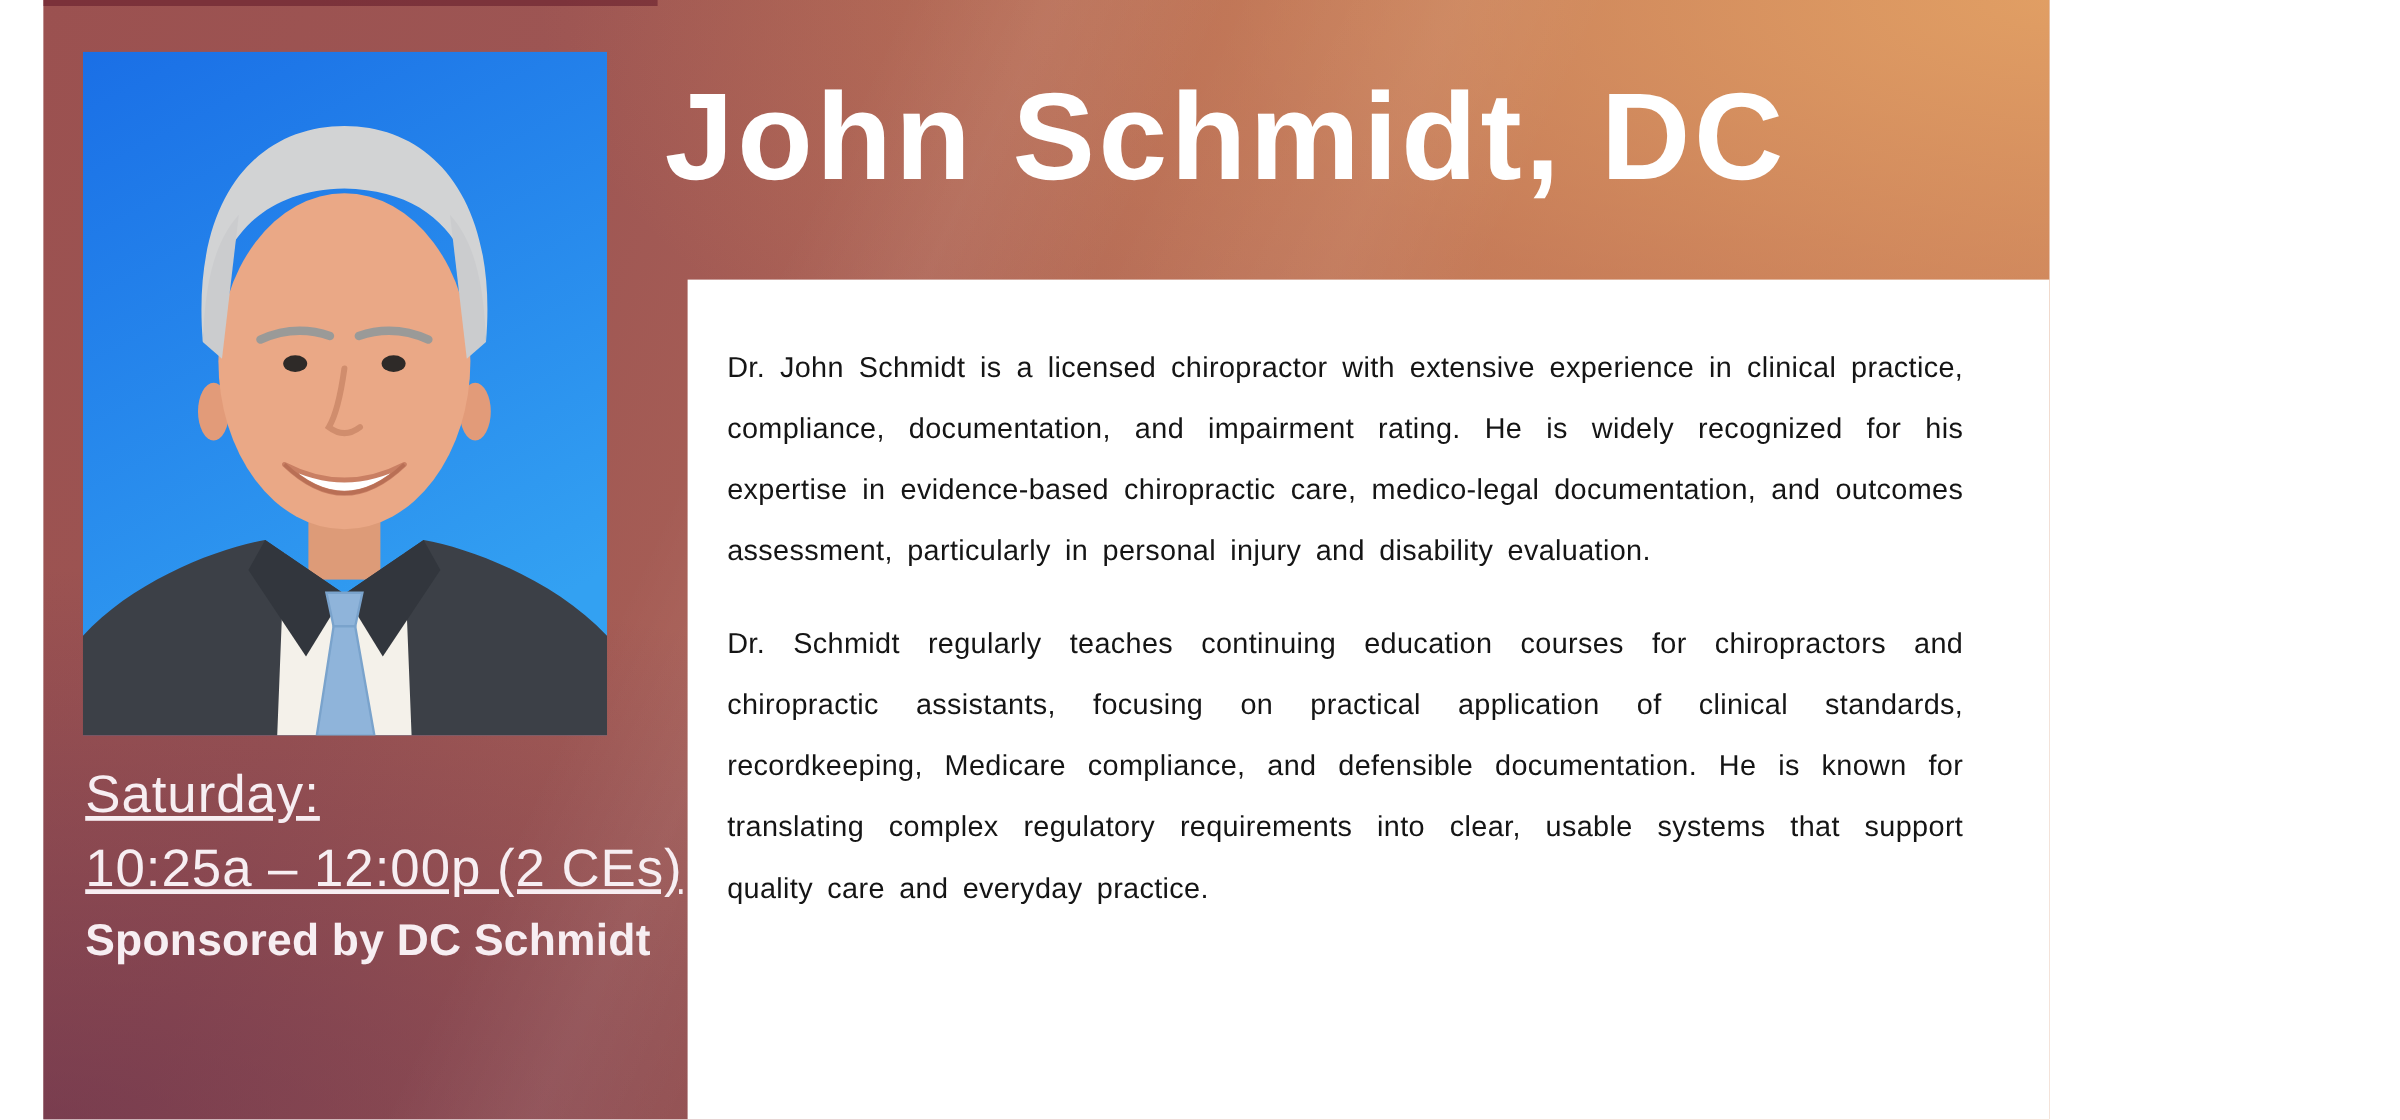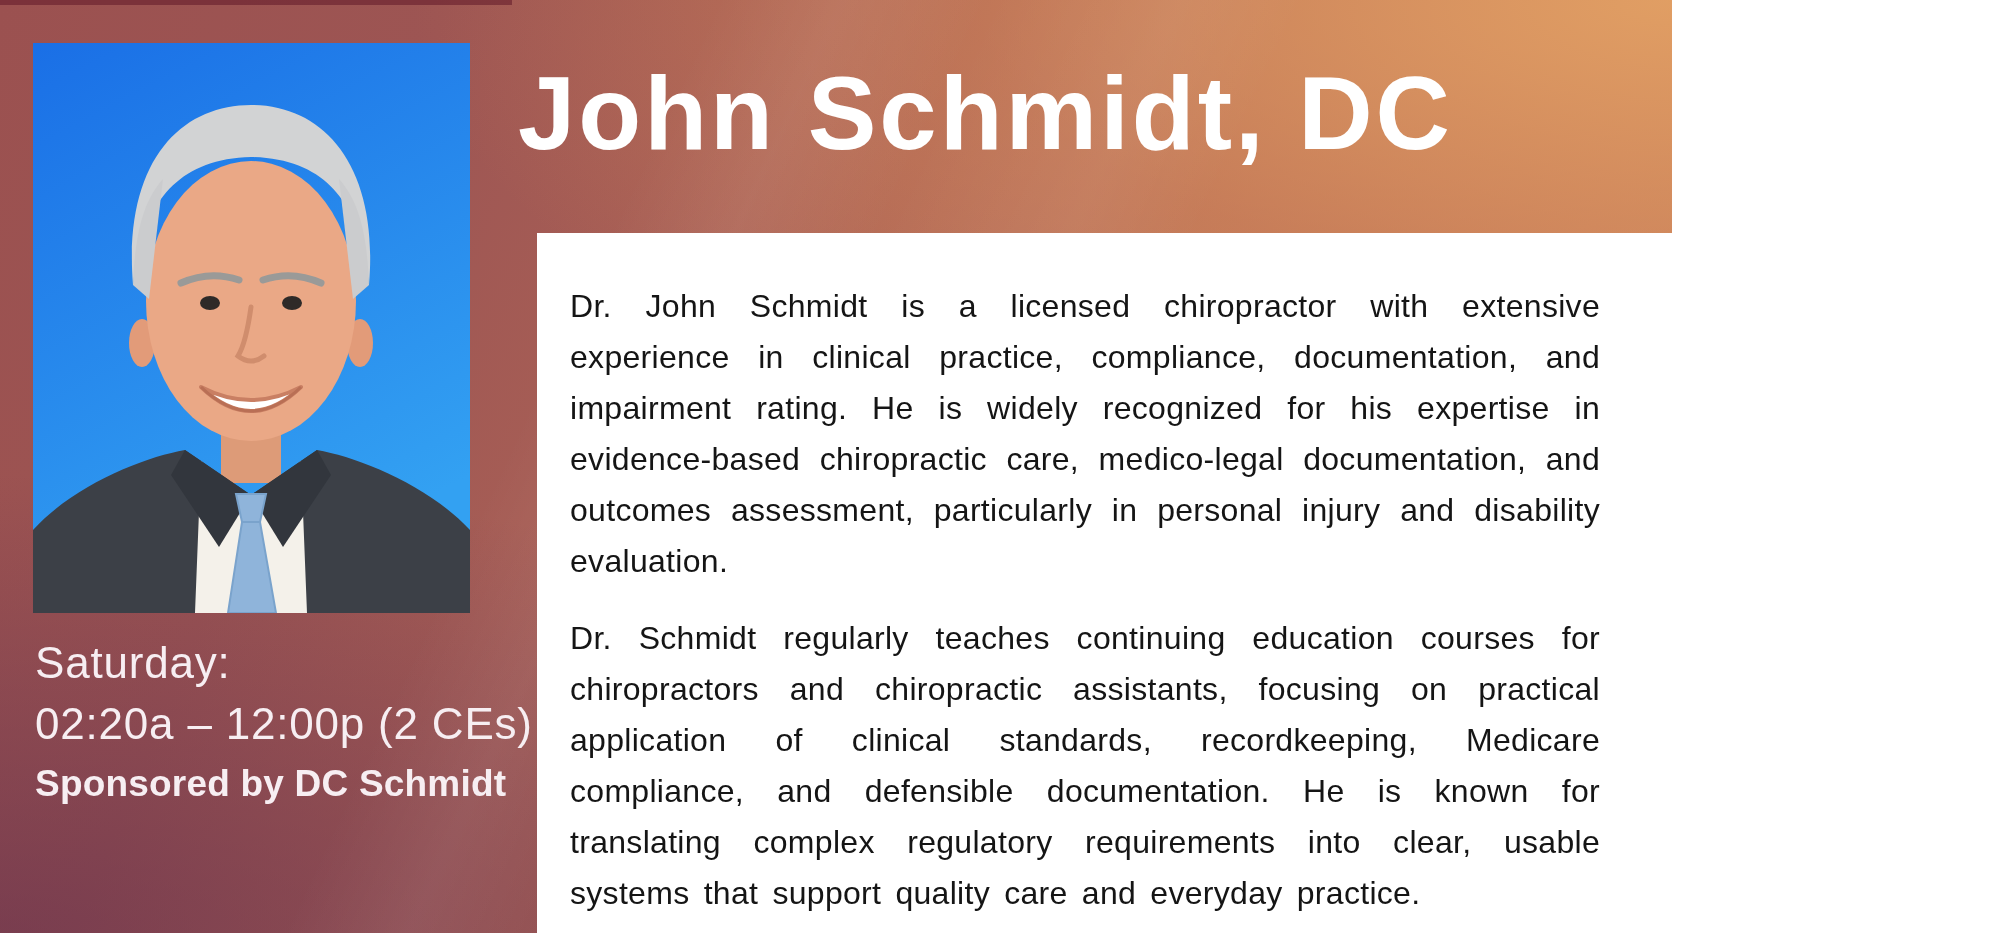--- a/index.html
+++ b/index.html
@@ -2,20 +2,21 @@
 <html><head>
 <meta charset="utf-8">
 <style>
   html, body { margin: 0; padding: 0; background: #ffffff; }
   .card {
     position: relative;
     width: 1672px;
     height: 933px;
     overflow: hidden;
     font-family: "Liberation Sans", sans-serif;
+    margin-left: 36px;
   }
   .bg {
     position: absolute;
     inset: 0;
     background:
       linear-gradient(115deg, rgba(255,255,255,0) 34%, rgba(255,255,255,0.06) 40%, rgba(255,255,255,0) 47%, rgba(255,255,255,0.05) 56%, rgba(255,255,255,0) 62%),
       radial-gradient(130% 95% at 100% 0%, rgba(226,160,100,0.95) 0%, rgba(214,138,88,0.45) 32%, rgba(200,120,80,0) 58%),
       radial-gradient(120% 85% at 0% 100%, rgba(92,42,76,0.55) 0%, rgba(92,42,76,0) 58%),
       linear-gradient(112deg, #9b5150 0%, #9d5553 22%, #aa6156 42%, #b97059 62%, #c67e5e 82%, #ca8961 100%);
   }
@@ -56,40 +57,41 @@
   .bio-heading {
     margin: 0 0 20px 0;
     font-size: 31px;
     font-weight: 400;
     letter-spacing: 0.5px;
     text-decoration: underline;
     text-underline-offset: 5px;
   }
   .bio-par {
     margin: 0 0 26px 0;
-    font-size: 32px;
+    font-size: 24px;
     line-height: 51px;
     letter-spacing: 0.3px;
     word-spacing: 5px;
     text-align: justify;
     text-justify: inter-word;
   }
   .bio-par:last-child { margin-bottom: 0; }
   .schedule {
     position: absolute;
     left: 35px; top: 632px;
     width: 500px;
     color: #f7eef2;
   }
   .sched-line {
     font-size: 44px;
     font-weight: 400;
     line-height: 61px;
     letter-spacing: 0.8px;
     white-space: nowrap;
+    text-decoration: underline;
   }
   .sponsor {
     margin-top: 9px;
     font-size: 37px;
     font-weight: 700;
     letter-spacing: 0.2px;
     white-space: nowrap;
   }
 </style>
 </head>
@@ -147,16 +149,16 @@
 
   <div class="panel">
     <div class="panel-inner">
       <p class="bio-par">Dr. John Schmidt is a licensed chiropractor with extensive experience in clinical practice, compliance, documentation, and impairment rating. He is widely recognized for his expertise in evidence-based chiropractic care, medico-legal documentation, and outcomes assessment, particularly in personal injury and disability evaluation.</p>
       <p class="bio-par">Dr. Schmidt regularly teaches continuing education courses for chiropractors and chiropractic assistants, focusing on practical application of clinical standards, recordkeeping, Medicare compliance, and defensible documentation. He is known for translating complex regulatory requirements into clear, usable systems that support quality care and everyday practice.</p>
     </div>
   </div>
 
   <div class="schedule">
     <div class="sched-line">Saturday:</div>
-    <div class="sched-line">02:20a – 12:00p (2 CEs)</div>
+    <div class="sched-line">10:25a – 12:00p (2 CEs)</div>
     <div class="sponsor">Sponsored by DC Schmidt</div>
   </div>
 </div>
 
 </body></html>

